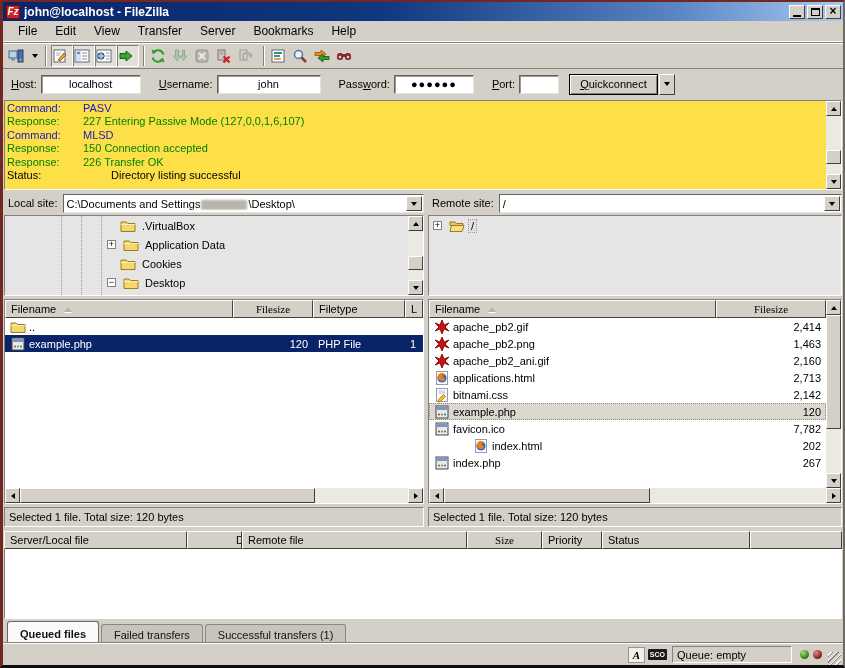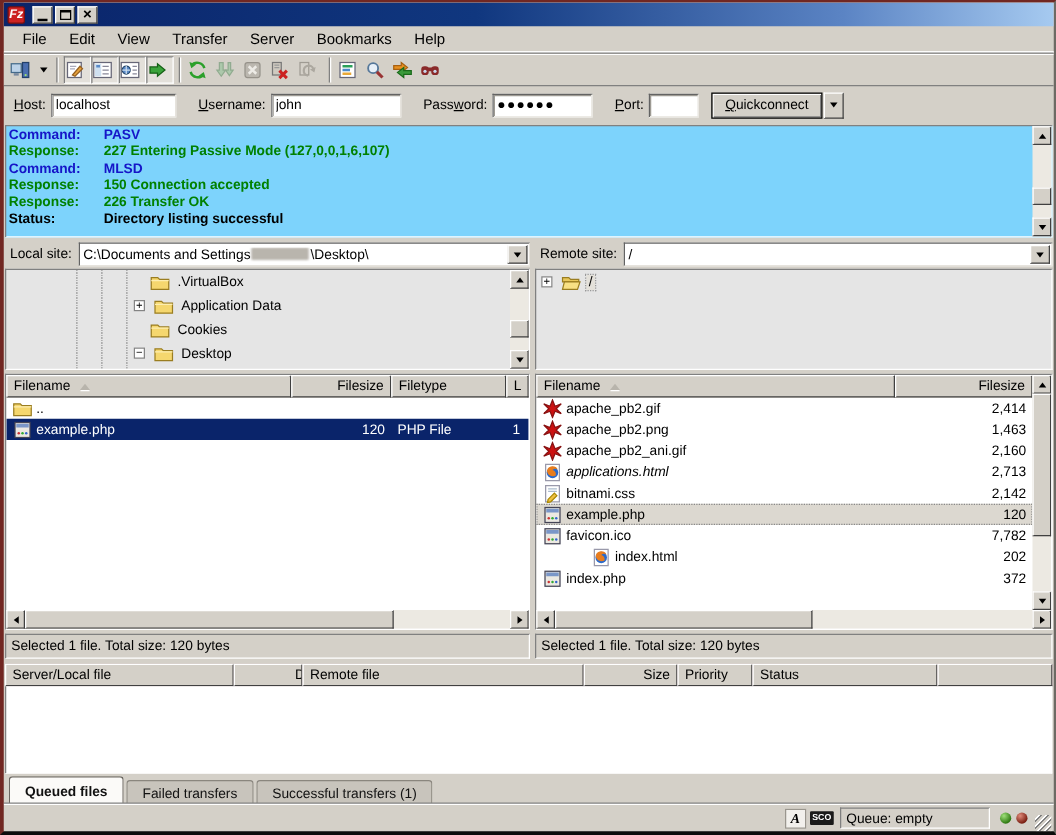--- a/index.html
+++ b/index.html
@@ -33,37 +33,37 @@
   .tb-btn.pressed { border-color:#808080 #fff #fff #808080; background:#e3e0da; }
   .tb-btn svg { width:16px; height:16px; }
   .tb-btn.disabled { opacity:.9; }
   .tb-drop { width:12px; height:22px; display:flex; align-items:center; justify-content:center; }
   .tb-sep { width:2px; height:20px; margin:0 4px; border-left:1px solid #808080; border-right:1px solid #fff; }
   .arrow-down { width:0; height:0; border-left:3px solid transparent; border-right:3px solid transparent; border-top:4px solid #000; }
   
   .quickbar { height:30px; flex:0 0 30px; display:flex; align-items:center; padding-left:8px; }
   .quickbar label { margin-right:4px; white-space:nowrap; }
   .field { background:#fff; border:1px solid; border-color:#636363 #e6e3dd #e6e3dd #636363; box-shadow:inset 1px 1px 0 #9d9a93;
-    height:19px; font-family:inherit; font-size:11px; padding:2px 3px; }
+    height:19px; font-family:inherit; font-size:11px; padding:2px 3px;text-align:center; }
   .f-host { width:100px; margin-right:18px; }
   .f-user { width:104px; margin-right:18px; }
   .f-pass { width:80px; margin-right:18px; letter-spacing:1px; }
   .f-port { width:40px; margin-right:10px; }
   .qc-btn { height:21px; padding:2px 10px; background:#d4d0c8; border:1px solid #000; box-shadow:inset 1px 1px 0 #fff, inset -1px -1px 0 #808080;
     font-family:inherit; font-size:11px; }
   .qc-drop { width:16px; height:21px; margin-left:1px; background:#d4d0c8; border:1px solid; border-color:#fff #404040 #404040 #fff;
     display:flex; align-items:center; justify-content:center; }
   
-  .log-wrap { flex:0 0 90px; margin:1px 1px 0 1px; border:1px solid; border-color:#808080 #fff #fff #808080; background:#7dd3fc; display:flex;font-weight:bold; }
+  .log-wrap { flex:0 0 90px; margin:1px 1px 0 1px; border:1px solid; border-color:#808080 #fff #fff #808080; background:#fde047; display:flex; }
   .log-body { flex:1; overflow:hidden; padding:1px 0 0 2px; }
   .log-line { display:flex; line-height:13.4px; white-space:nowrap; }
   .log-label { width:76px; flex:0 0 76px; }
   .t-command { color:#1515c8; }
   .t-response { color:#008000; }
-  .t-status { color:#000; }
+  .t-status { color:#000;gap:28px; }
   
   .sb-v { width:15px; flex:0 0 15px; background:#ece9e2; display:flex; flex-direction:column; }
   .sb-btn { height:15px; flex:0 0 15px; background:#d4d0c8; border:1px solid; border-color:#fff #404040 #404040 #fff;
     display:flex; align-items:center; justify-content:center; }
   .sb-track { flex:1; position:relative; }
   .sb-thumb-v { position:absolute; left:0; right:0; background:#d4d0c8; border:1px solid; border-color:#fff #404040 #404040 #fff; }
   .sb-h { height:15px; background:#ece9e2; display:flex; }
   .sb-h .sb-btn { width:15px; flex:0 0 15px; height:15px; }
   .sb-track-h { flex:1; position:relative; }
   .sb-thumb-h { position:absolute; top:0; bottom:0; background:#d4d0c8; border:1px solid; border-color:#fff #404040 #404040 #fff; }
@@ -73,42 +73,42 @@
   .tri-r { width:0; height:0; border-top:3px solid transparent; border-bottom:3px solid transparent; border-left:4px solid #000; }
   
   .split { flex:0 0 3px; }
   .panes { flex:0 0 333px; display:flex; padding:0 1px; }
   .pane { display:flex; flex-direction:column; }
   .pane-left { width:420px; flex:0 0 420px; margin-right:4px; }
   .pane-right { flex:1; }
   .site-row { height:21px; flex:0 0 21px; display:flex; align-items:center; }
   .site-label { padding:2px 5px 3px 4px; white-space:nowrap; }
   .combo { flex:1; height:19px; background:#fff; border:1px solid; border-color:#636363 #e6e3dd #e6e3dd #636363; display:flex; align-items:center; }
-  .combo-text { flex:1; padding:0 3px; white-space:nowrap; overflow:hidden; display:flex; align-items:flex-start; }
+  .combo-text { flex:1; padding:0 3px; white-space:nowrap; overflow:hidden; display:flex; align-items:flex-end; }
   .combo-btn { width:16px; height:15px; margin:1px; background:#d4d0c8; border:1px solid; border-color:#fff #404040 #404040 #fff;
     display:flex; align-items:center; justify-content:center; }
   .redact { display:inline-block; width:46px; height:10px; margin:0 1px; background:#b9b5ad; filter:blur(1px); border-radius:1px; }
   .treebox { flex:0 0 81px; margin-top:1px; border:1px solid; border-color:#808080 #fff #fff #808080; background:#e5e5e5; display:flex; overflow:hidden; }
   .tree-body { flex:1; position:relative; overflow:hidden; }
   .tree-line-v { position:absolute; top:0; bottom:0; width:1px; background-image:repeating-linear-gradient(to bottom,#9a9a9a 0 1px,transparent 1px 2px); }
   .tree-item { height:19px; display:flex; align-items:center; white-space:nowrap; position:relative; }
   .expander { width:9px; height:9px; flex:0 0 9px; background:#fff; border:1px solid #848484; font-size:9px; line-height:7px; text-align:center; margin-right:4px; color:#000; }
   .exp-space { width:13px; flex:0 0 13px; }
   .tree-label { padding:0 2px; }
   .tree-label.sel-faint { background:#e4e1da; outline:1px dotted #999; }
   .icon16 { width:16px; height:16px; flex:0 0 16px; margin-right:4px; }
   .icon16 svg { width:16px; height:16px; display:block; }
   
   .listbox { flex:0 0 205px; margin-top:3px; border:1px solid; border-color:#808080 #fff #fff #808080; background:#fff; display:flex; flex-direction:column; overflow:hidden; }
   .list-main { flex:1; display:flex; overflow:hidden; }
   .list-content { flex:1; display:flex; flex-direction:column; overflow:hidden; }
   .hdr-row { height:18px; flex:0 0 18px; display:flex; background:#d4d0c8; }
   .hdr-cell { height:18px; background:#d4d0c8; border:1px solid; border-color:#fff #404040 #404040 #fff;
     display:flex; align-items:center; padding:0 5px; overflow:hidden; white-space:nowrap; }
-  .hdr-cell.num { justify-content:flex-end; }
+  .hdr-cell.num { justify-content:center;font-family:Liberation Serif, serif; }
   .sort-tri { width:0; height:0; border-left:4px solid transparent; border-right:4px solid transparent; border-bottom:5px solid #b8b4ac; margin-left:8px; filter:drop-shadow(0 1px 0 #fff); }
   .rows { flex:1; overflow:hidden; }
   .frow { height:17px; display:flex; align-items:center; white-space:nowrap; }
   .frow.sel-focus { background:#0a246a; color:#fff; }
   .frow.sel-nofocus { background:#dcd8d0; outline:1px dotted #888; outline-offset:-1px; }
   .fcell { overflow:hidden; display:flex; align-items:center; padding:0 5px; height:17px; }
   .fcell.num { justify-content:flex-end; }
   .fcell .icon16 { margin-right:3px; }
   .pane-status { height:20px; flex:0 0 20px; margin-top:3px; border:1px solid; border-color:#808080 #fff #fff #808080;
     display:flex; align-items:center; padding:0 4px; background:#d4d0c8; white-space:nowrap; overflow:hidden; }
@@ -132,20 +132,21 @@
   .grip { width:13px; height:13px; margin-left:2px; align-self:flex-end;
     background:repeating-linear-gradient(135deg,transparent 0 2px,#fff 2px 3px,#808080 3px 4px); }
 </style>
 </head>
 <body>
 
 <div id="window">
 
   <div class="titlebar">
     <div class="app-icon">Fz</div>
+    <div class="title-text">john@localhost - FileZilla</div>
     <div class="winbtn">
         <div class="min-glyph"></div>
       </div>
     <div class="winbtn">
         <div class="max-glyph"></div>
       </div>
     <div class="winbtn">
         <span class="close-glyph">×</span>
       </div>
   </div>
@@ -588,21 +589,21 @@
                         <path d="M8 1 L10 6 L15 4 L11 8 L15 12 L10 10 L8 15 L6 10 L1 12 L5 8 L1 4 L6 6 Z" fill="#cc1111" stroke="#881111"></path>
                       </svg>
                     </span>
                     <span>apache_pb2_ani.gif</span>
                   </div>
                   <div class="fcell num" style="flex: 1 1 0%; text-align: center;">
                     <span>2,160</span>
                   </div>
                 </div>
                 <div class="frow">
-                  <div class="fcell" style="width: 287px; flex: 0 0 287px; font-style: italic;">
+                  <div class="fcell" style="width: 287px; flex: 0 0 287px;">
                     <span class="icon16">
                       <svg viewBox="0 0 16 16">
                         <rect x="2.5" y="1.5" width="11" height="13" fill="#fff" stroke="#99a"></rect>
                         <circle cx="8" cy="8" r="4.6" fill="#2a6acc"></circle>
                         <path d="M3.6 6.5 a4.6 4.6 0 0 1 8.6 -0.8 q-2.2 -1.4 -4.2 0.2 q3.2 1 2.6 4.4 a4.6 4.6 0 0 1 -7 -3.8" fill="#e87d1e"></path>
                       </svg>
                     </span>
                     <span>applications.html</span>
                   </div>
                   <div class="fcell num" style="flex: 1 1 0%;">
@@ -681,21 +682,21 @@
                         <rect x="2" y="2" width="12" height="12" fill="#ece9e2" stroke="#445"></rect>
                         <rect x="3" y="3" width="10" height="3" fill="#7a96c8"></rect>
                         <circle cx="5" cy="10.5" r="1" fill="#cc3333"></circle>
                         <circle cx="8" cy="10.5" r="1" fill="#33aa33"></circle>
                         <circle cx="11" cy="10.5" r="1" fill="#3366cc"></circle>
                       </svg>
                     </span>
                     <span>index.php</span>
                   </div>
                   <div class="fcell num" style="flex: 1 1 0%;">
-                    <span>372</span>
+                    <span>267</span>
                   </div>
                 </div>
               </div>
           </div>
           <div class="sb-v">
             <div class="sb-btn">
                 <div class="tri-u"></div>
               </div>
             <div class="sb-track">
                 <div class="sb-thumb-v" style="top:0;height:72%"></div>

